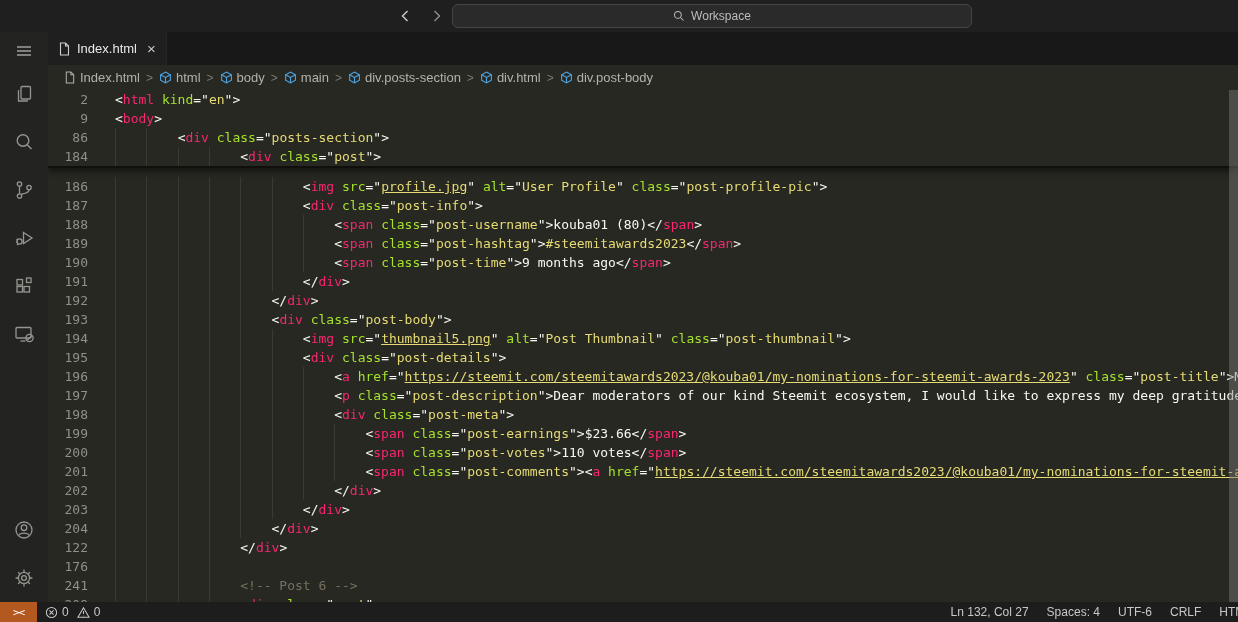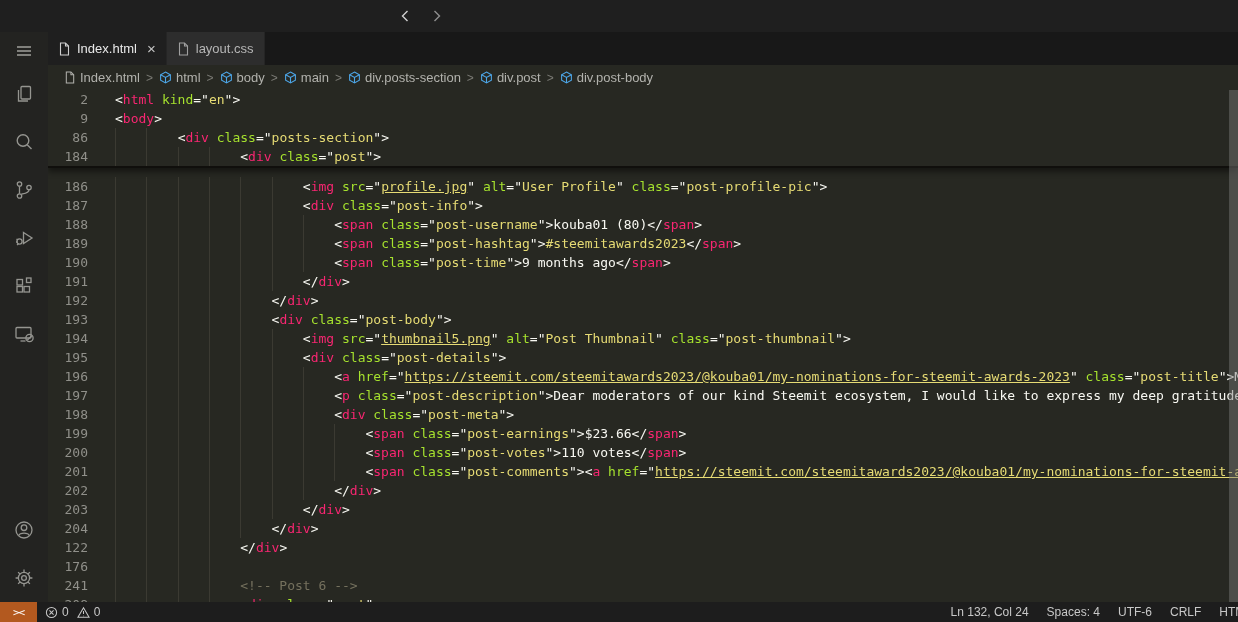--- a/index.html
+++ b/index.html
@@ -66,20 +66,27 @@
           <path d="M10.5 3 5.5 8l5 5"></path>
           <path d="M5.5 8h9" stroke-width="0"></path>
         </svg>
     </div>
     <div class="nav-btn">
       <svg width="16" height="16" viewBox="0 0 16 16" fill="none" stroke="#8f8f8f" stroke-width="1.4">
           <path d="M5.5 3l5 5-5 5"></path>
         </svg>
     </div>
   </div>
+  <div class="searchbox">
+    <svg width="12" height="12" viewBox="0 0 16 16" fill="none" stroke="#bcbcbc" stroke-width="1.4">
+        <circle cx="6.5" cy="6.5" r="4.5"></circle>
+        <path d="M10 10l4 4"></path>
+      </svg>
+    <span>Workspace</span>
+  </div>
 </div>
 
 <div class="activitybar">
   <div class="ab-item first">
     <svg width="18" height="18" viewBox="0 0 18 18" fill="none" stroke="#b5b5b0" stroke-width="1.3">
         <path d="M2 5h14M2 9h14M2 13h14"></path>
       </svg>
   </div>
   <div class="ab-item">
     <svg width="22" height="22" viewBox="0 0 22 22" fill="none" stroke="#a9a9a4" stroke-width="1.3">
@@ -143,27 +150,20 @@
 
 <div class="tabstrip">
   <div class="tab active">
     <svg width="13" height="14" viewBox="0 0 13 14" fill="none" stroke="#cfcfcf" stroke-width="1.1">
         <path d="M2.5 1h5l3 3v9h-8z"></path>
         <path d="M7.5 1v3h3"></path>
       </svg>
     <span>Index.html</span>
     <span class="tab-close">×</span>
   </div>
-  <div class="tab inactive">
-    <svg width="13" height="14" viewBox="0 0 13 14" fill="none" stroke="#9f9f9f" stroke-width="1.1">
-        <path d="M2.5 1h5l3 3v9h-8z"></path>
-        <path d="M7.5 1v3h3"></path>
-      </svg>
-    <span>layout.css</span>
-  </div>
 </div>
 
 <div class="breadcrumbs">
   <span class="bc-item">
     <svg width="12" height="13" viewBox="0 0 13 14" fill="none" stroke="#b2b2ad" stroke-width="1.1">
         <path d="M2.5 1h5l3 3v9h-8z"></path>
         <path d="M7.5 1v3h3"></path>
       </svg>
     <span>Index.html</span>
   </span>
@@ -198,21 +198,21 @@
         <path d="M1.5 3.5 6 6l4.5-2.5M6 6v5"></path>
       </svg>
     <span>div.posts-section</span>
   </span>
   <span class="bc-sep">&gt;</span>
   <span class="bc-item">
     <svg width="13" height="13" viewBox="0 0 12 12" fill="none" stroke="#4da6e8" stroke-width="1">
         <path d="M6 1 10.5 3.5V8.5L6 11 1.5 8.5V3.5z"></path>
         <path d="M1.5 3.5 6 6l4.5-2.5M6 6v5"></path>
       </svg>
-    <span>div.post</span>
+    <span>div.html</span>
   </span>
   <span class="bc-sep">&gt;</span>
   <span class="bc-item">
     <svg width="13" height="13" viewBox="0 0 12 12" fill="none" stroke="#4da6e8" stroke-width="1">
         <path d="M6 1 10.5 3.5V8.5L6 11 1.5 8.5V3.5z"></path>
         <path d="M1.5 3.5 6 6l4.5-2.5M6 6v5"></path>
       </svg>
     <span>div.post-body</span>
   </span>
 </div>
@@ -262,19 +262,19 @@
         <path d="M4.8 4.8l4.4 4.4M9.2 4.8 4.8 9.2"></path>
       </svg>
     <span class="cnt">0</span>
     <svg width="13" height="13" viewBox="0 0 14 14" fill="none" stroke="#c8c8c8" stroke-width="1.1">
         <path d="M7 1.8 13 12H1z"></path>
         <path d="M7 5.5v3.2M7 10.4v.6"></path>
       </svg>
     <span class="cnt">0</span>
   </div>
   <div class="sb-right">
-    <span>Ln 132, Col 24</span>
+    <span>Ln 132, Col 27</span>
     <span>Spaces: 4</span>
     <span>UTF-6</span>
     <span>CRLF</span>
     <span>HTML</span>
   </div>
 </div>
 
 </body></html>

